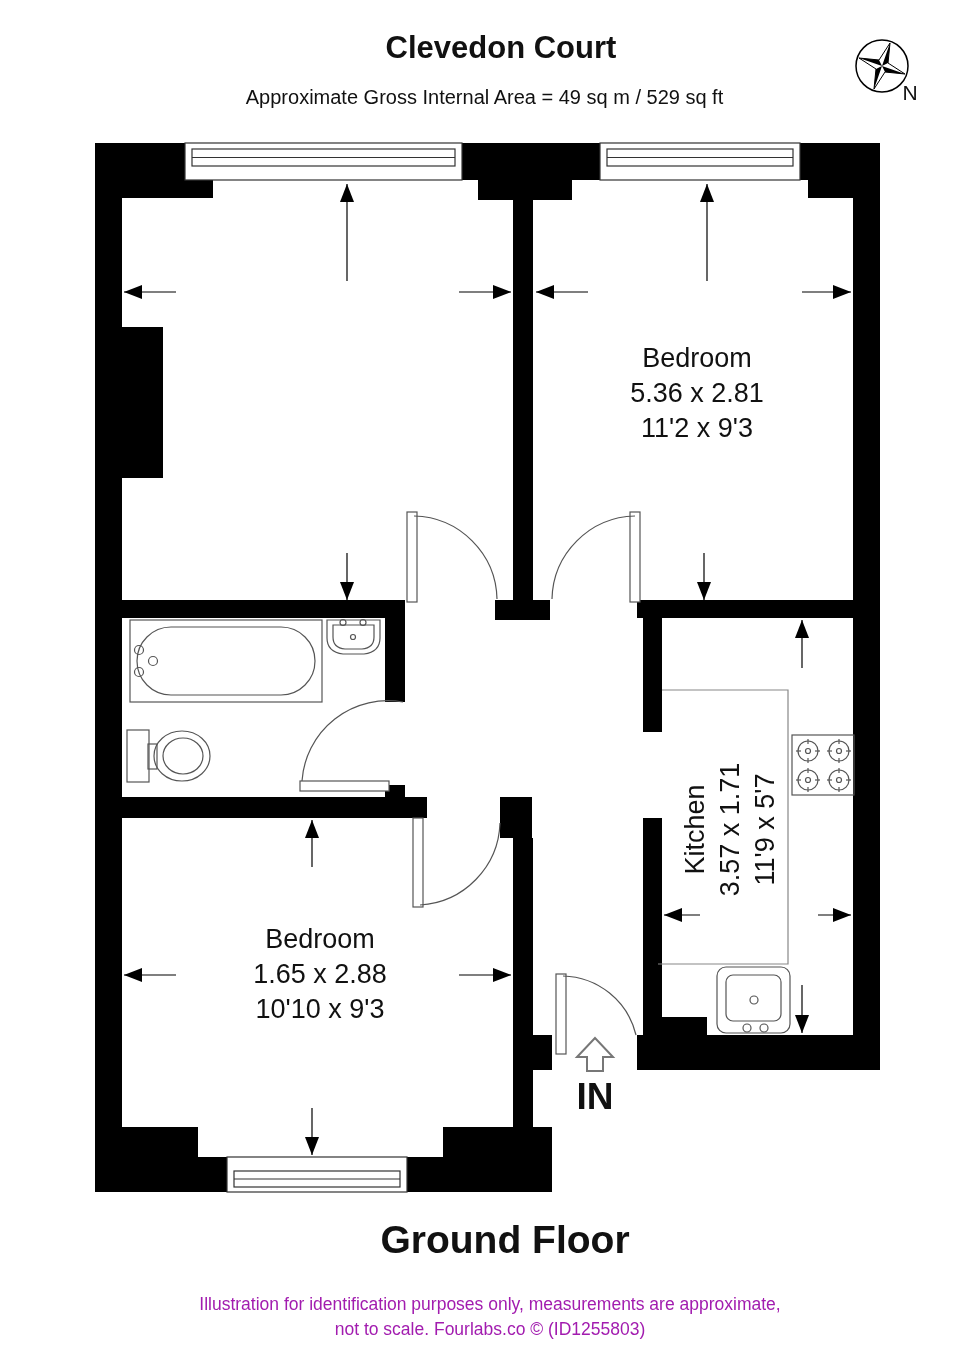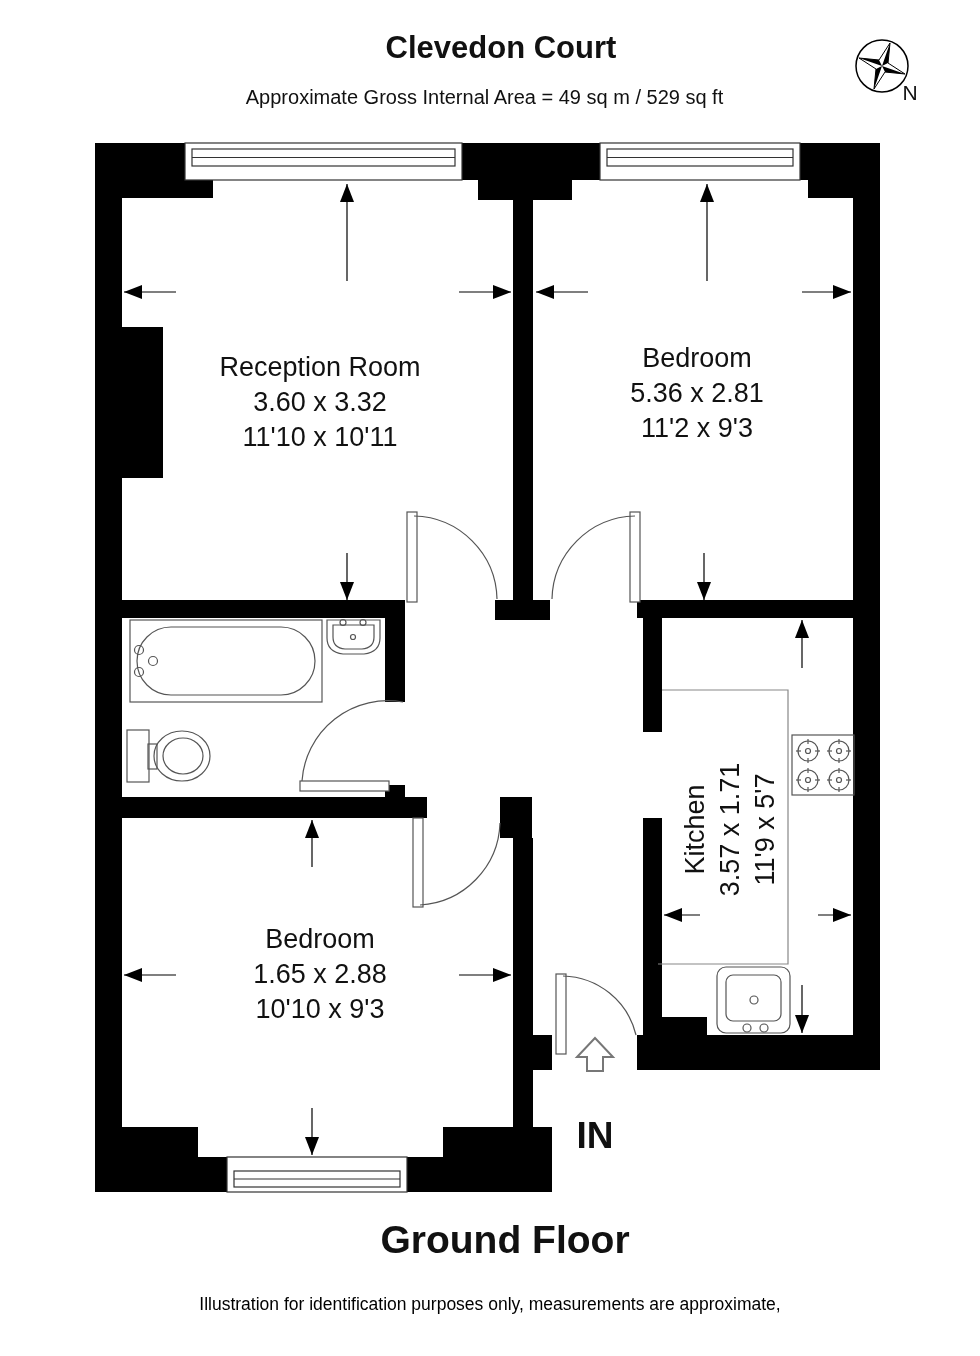--- a/index.html
+++ b/index.html
@@ -3,22 +3,22 @@
 <meta charset="utf-8">
 <style>
   html,body{margin:0;padding:0;background:#fff;}
   #canvas{position:relative;width:980px;height:1356px;background:#ffffff;
           font-family:"Liberation Sans", sans-serif;color:#111;overflow:hidden;}
   #plan-svg{position:absolute;left:0;top:0;}
   .txt{position:absolute;text-align:center;line-height:35px;font-size:27px;color:#111;}
   .title{font-size:31px;font-weight:bold;line-height:36px;}
   .subtitle{font-size:20px;line-height:26px;}
   .floorname{font-size:39px;font-weight:bold;line-height:44px;}
-  .footer{font-size:17.5px;line-height:25px;color:#000000;}
-  .in-label{font-size:37px;font-weight:600;line-height:38px;margin-top:39px;}
+  .footer{font-size:17.5px;line-height:25px;color:#a21caf;}
+  .in-label{font-size:37px;font-weight:600;line-height:38px;}
   .kitchen-label{transform:rotate(-90deg);transform-origin:50% 50%;}
   .room-line{display:block;}
 </style>
 </head>
 <body>
 
 <div id="canvas">
 
   <svg id="plan-svg" width="980" height="1356" viewBox="0 0 980 1356">
     <defs>
@@ -193,25 +193,20 @@
       <path d="M859,58 L879,60 L882,66 Z" fill="#000"></path>
     </g>
   </svg>
 
   <div class="txt title" style="left:0;top:30;width:980px;top:30px;padding-left:11px;">Clevedon Court</div>
 
   <div class="txt subtitle" style="left:0;top:84px;width:969px;">Approximate Gross Internal Area = 49 sq m / 529 sq ft</div>
 
   <div class="txt" style="left:880px;top:75px;width:60px;font-size:21px;">N</div>
 
-  <div class="txt" style="left:170px;top:350px;width:300px;">
-    <span class="room-line">Reception Room</span>
-    <span class="room-line">3.60 x 3.32</span>
-    <span class="room-line">11'10 x 10'11</span>
-  </div>
 
   <div class="txt" style="left:547px;top:341px;width:300px;">
     <span class="room-line">Bedroom</span>
     <span class="room-line">5.36 x 2.81</span>
     <span class="room-line">11'2 x 9'3</span>
   </div>
 
   <div class="txt kitchen-label" style="left:580px;top:777px;width:300px;">
     <span class="room-line">Kitchen</span>
     <span class="room-line">3.57 x 1.71</span>
@@ -223,15 +218,16 @@
     <span class="room-line">1.65 x 2.88</span>
     <span class="room-line">10'10 x 9'3</span>
   </div>
 
   <div class="txt in-label" style="left:545px;top:1078px;width:100px;">IN</div>
 
   <div class="txt floorname" style="left:15px;top:1218px;width:980px;">Ground Floor</div>
 
   <div class="txt footer" style="left:0;top:1292px;width:980px;">
     <span class="room-line">Illustration for identification purposes only, measurements are approximate,</span>
+    <span class="room-line">not to scale. Fourlabs.co © (ID1255803)</span>
   </div>
 
 </div>
 
 </body></html>

